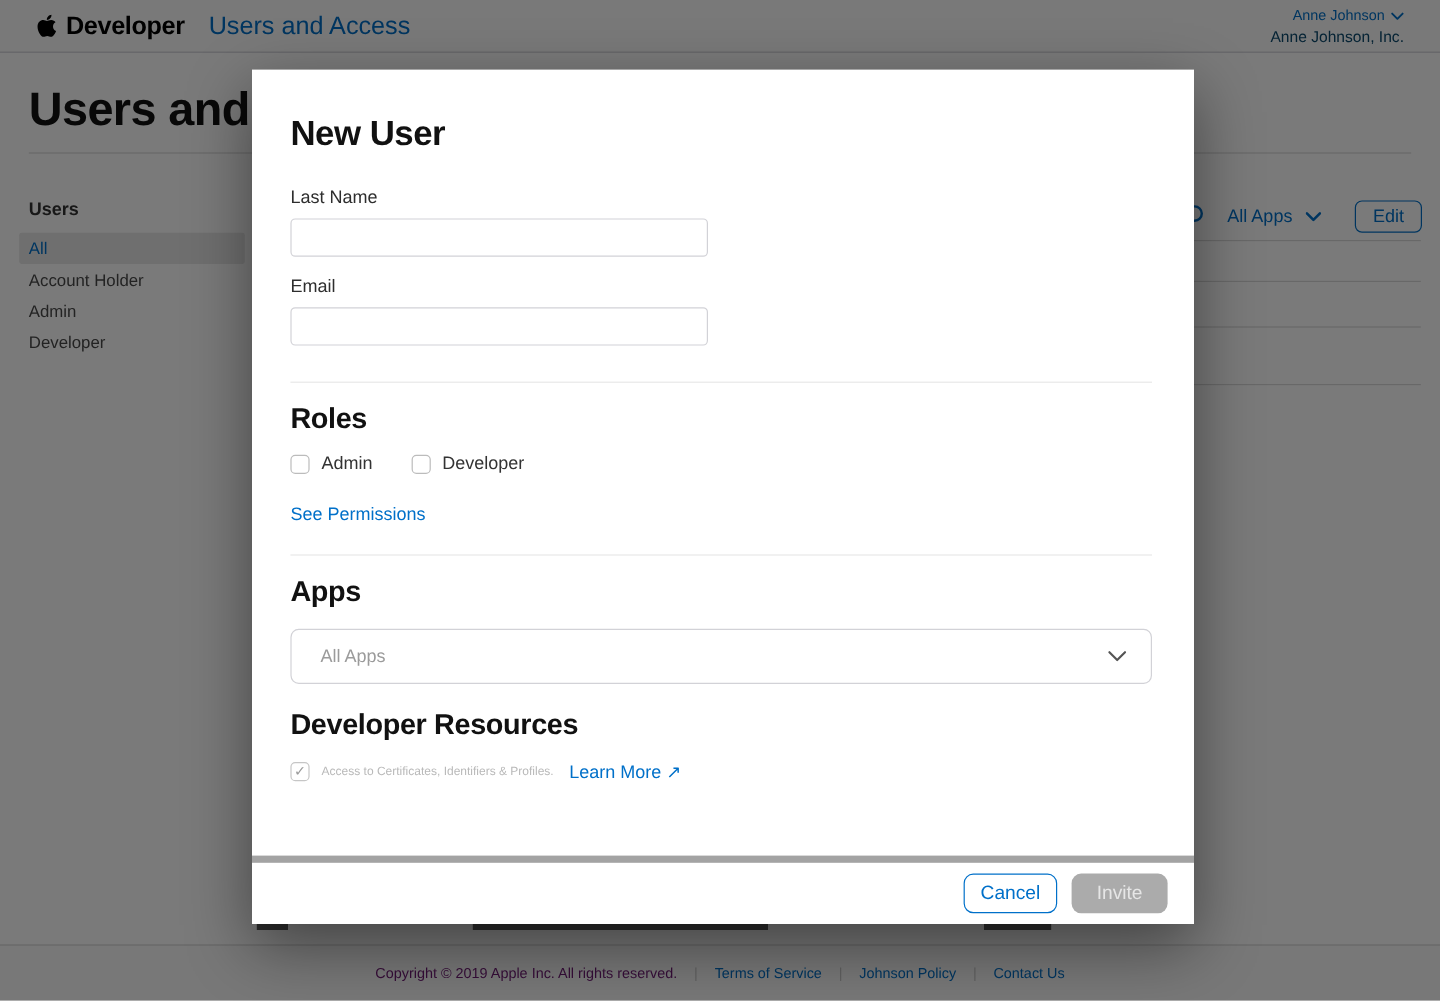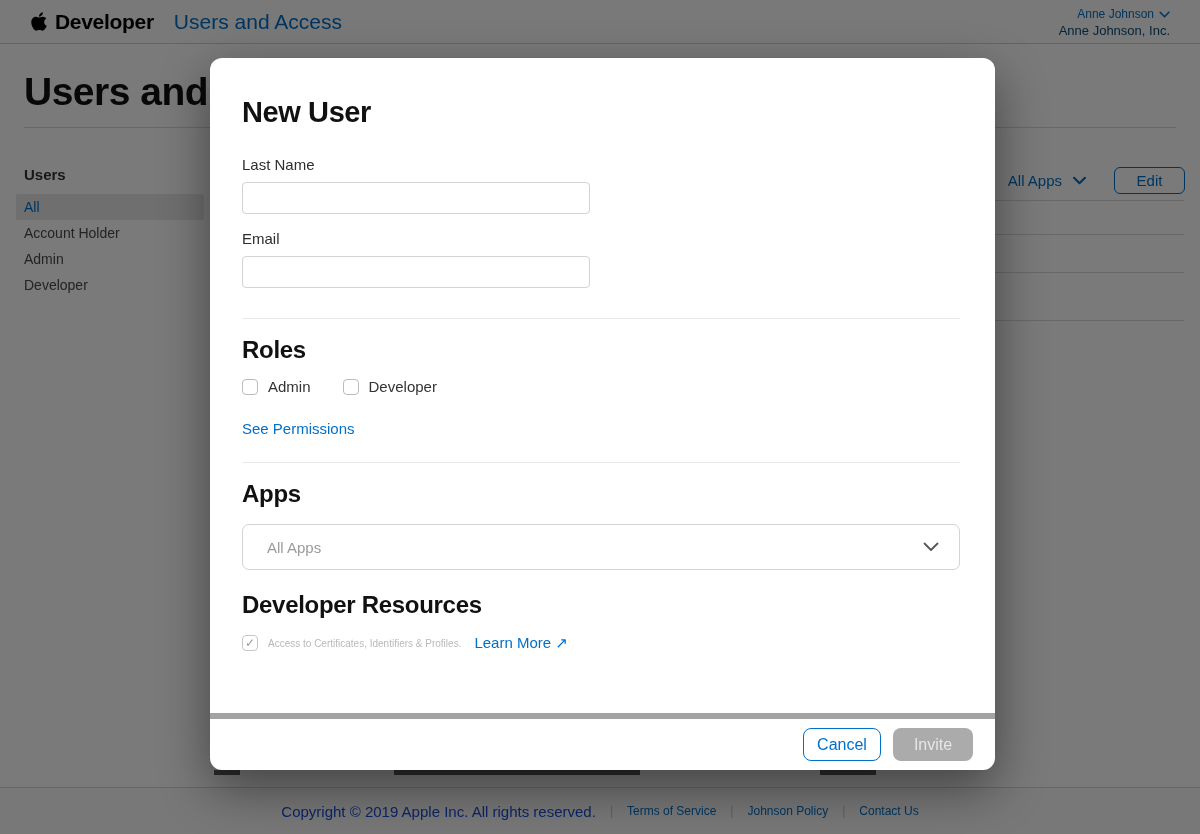--- a/index.html
+++ b/index.html
@@ -25,39 +25,39 @@
 
   .sidebar { position:absolute; left:16px; top:166px; width:188px; }
   .sidebar-heading { font-size:15px; font-weight:700; color:#333; padding-left:8px; margin-bottom:11px; }
   .side-item { height:26px; display:flex; align-items:center; padding-left:8px; font-size:14px;
                color:#494949; cursor:pointer; border-radius:2px; }
   .side-item.active { background:#e8e8e8; color:#0070c9; }
 
   .toolbar { position:absolute; top:166px; right:15px; height:28px; display:flex; align-items:center; }
   .toolbar .filter { margin-left:18px; font-size:15px; color:#0070c9; cursor:pointer;
                      display:inline-flex; align-items:center; gap:11px; }
-  .edit-btn { margin-left:28px; width:71px; height:27px; border:1px solid #0070c9; border-radius:6px;
+  .edit-btn { margin-left:28px; width:56px; height:27px; border:1px solid #0070c9; border-radius:6px;
               background:transparent; color:#0070c9; font-size:15px; font-family:inherit; cursor:pointer; }
 
   .row-sep { position:absolute; left:250px; right:16px; border-top:1px solid #d9d9d9; }
 
   .fragment { position:absolute; height:5px; background:#5e5e5e; }
 
   .site-footer { position:absolute; left:0; right:0; bottom:0; height:47px; background:#fafafa;
                  border-top:1px solid #d6d6d6; display:flex; align-items:center; justify-content:center; gap:14px; }
-  .site-footer .copyright { font-size:15px; color:#1d4ed8; }
+  .site-footer .copyright { font-size:12px; color:#701a75; }
   .site-footer .flink { font-size:12px; color:#0070c9; cursor:pointer; }
   .fsep { color:#c8c8c8; font-size:12px; }
 
   
   .overlay { position:absolute; inset:0; background:rgba(0,0,0,0.52); z-index:10; }
 
   
   .modal { position:absolute; left:210px; top:58px; width:785px; height:712px; background:#fff;
-           border-radius:12px; box-shadow:0 18px 50px rgba(0,0,0,0.45); z-index:20; }
+           border-radius:0; box-shadow:0 18px 50px rgba(0,0,0,0.45); z-index:20; }
   .modal-body { padding:38px 35px 0 32px; }
   .modal-title { font-size:29px; font-weight:700; color:#111; letter-spacing:-0.4px; }
 
   .form-grid { display:grid; grid-template-columns:348px 348px; column-gap:22px; margin-top:27px; }
   .field-label { font-size:15px; color:#2e2e2e; margin-bottom:9px; }
   .text-input { width:100%; height:32px; border:1px solid #d2d2d7; border-radius:4px;
                 font-size:15px; font-family:inherit; padding:0 10px; color:#333; outline:none; }
   .email-row { margin-top:16px; width:348px; }
 
   .divider { border-top:1px solid #e8e8e8; margin-top:30px; }

